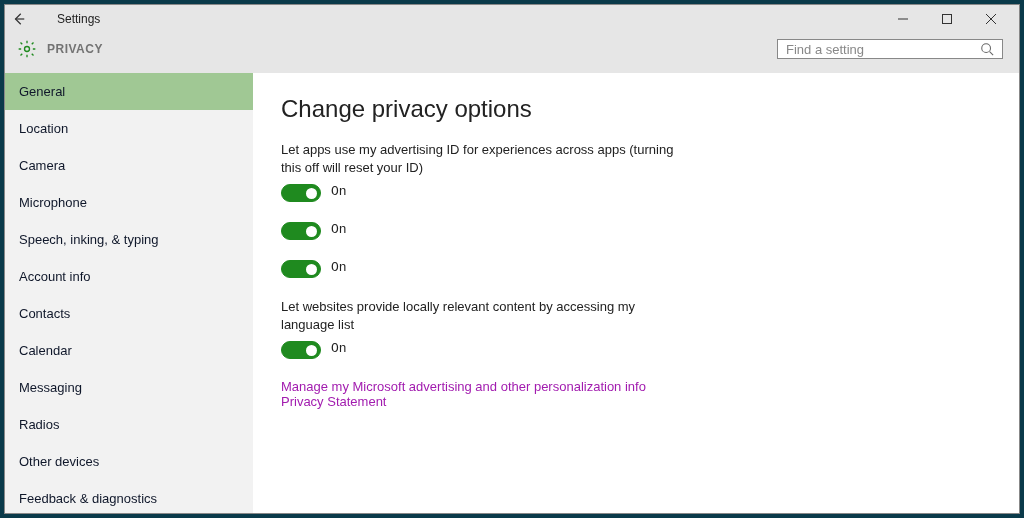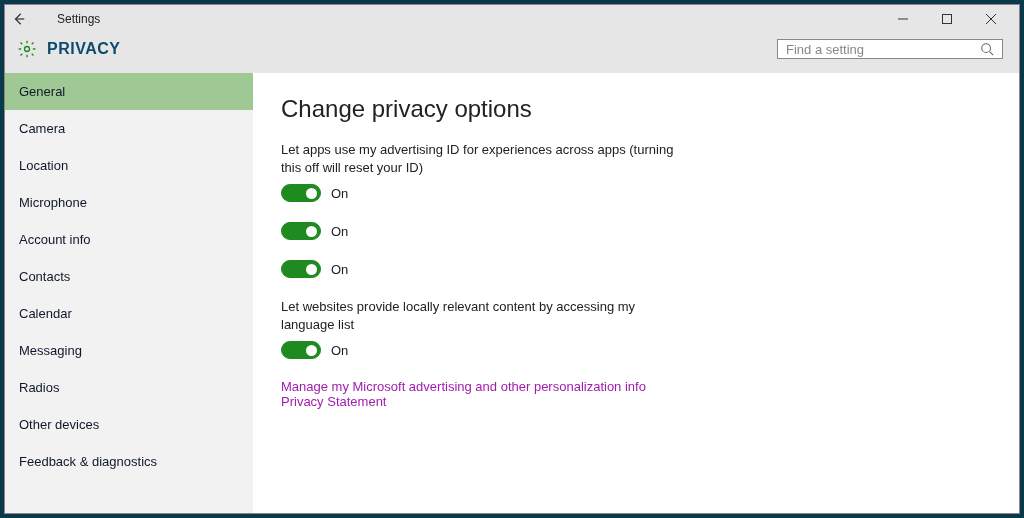--- a/index.html
+++ b/index.html
@@ -36,21 +36,21 @@
   .win-btn svg { display:block; }
   .header {
     height: 40px;
     background: #e6e6e6;
     display: flex;
     align-items: center;
     padding: 0 12px 8px 12px;
   }
   .header-left { display:flex; align-items:center; gap:10px; }
   .gear { width:20px; height:20px; }
-  .header-title { font-weight:600; font-size:16px; color:#0c4a6e; letter-spacing:0.5px; }
+  .header-title { font-weight:600; font-size:12px; color:#737373; letter-spacing:0.5px; }
   .header-spacer { flex:1; }
   .search {
     width: 226px;
     height: 20px;
     border: 1px solid #888;
     background:#fff;
     display:flex;
     align-items:center;
     padding: 0 8px;
     margin-right: 4px;
@@ -106,21 +106,21 @@
   }
   .option {
     margin-bottom: 20px;
     max-width: 400px;
   }
   .option-label {
     font-size: 13px;
     line-height: 1.35;
     margin-bottom: 8px;
   }
-  .toggle-row { display:flex; align-items:center; gap:10px; }
+  .toggle-row { display:flex; gap:10px;font-family:Liberation Mono, monospace; }
   .toggle {
     width:40px; height:18px;
     border-radius: 10px;
     background:#1f8a1f;
     border:1px solid #1f8a1f;
     position:relative;
     cursor:pointer;
   }
   .toggle::after {
     content:"";
@@ -199,27 +199,30 @@
     </div>
   </div>
 
   <div class="body">
     <div class="sidebar">
       <div class="sidebar-scroll" id="sidebar-scroll">
           <div class="sidebar-item active">
             <span>General</span>
           </div>
           <div class="sidebar-item">
+            <span>Location</span>
+          </div>
+          <div class="sidebar-item">
             <span>Camera</span>
           </div>
           <div class="sidebar-item">
-            <span>Location</span>
-          </div>
-          <div class="sidebar-item">
             <span>Microphone</span>
+          </div>
+          <div class="sidebar-item">
+            <span>Speech, inking, &amp; typing</span>
           </div>
           <div class="sidebar-item">
             <span>Account info</span>
           </div>
           <div class="sidebar-item">
             <span>Contacts</span>
           </div>
           <div class="sidebar-item">
             <span>Calendar</span>
           </div>

